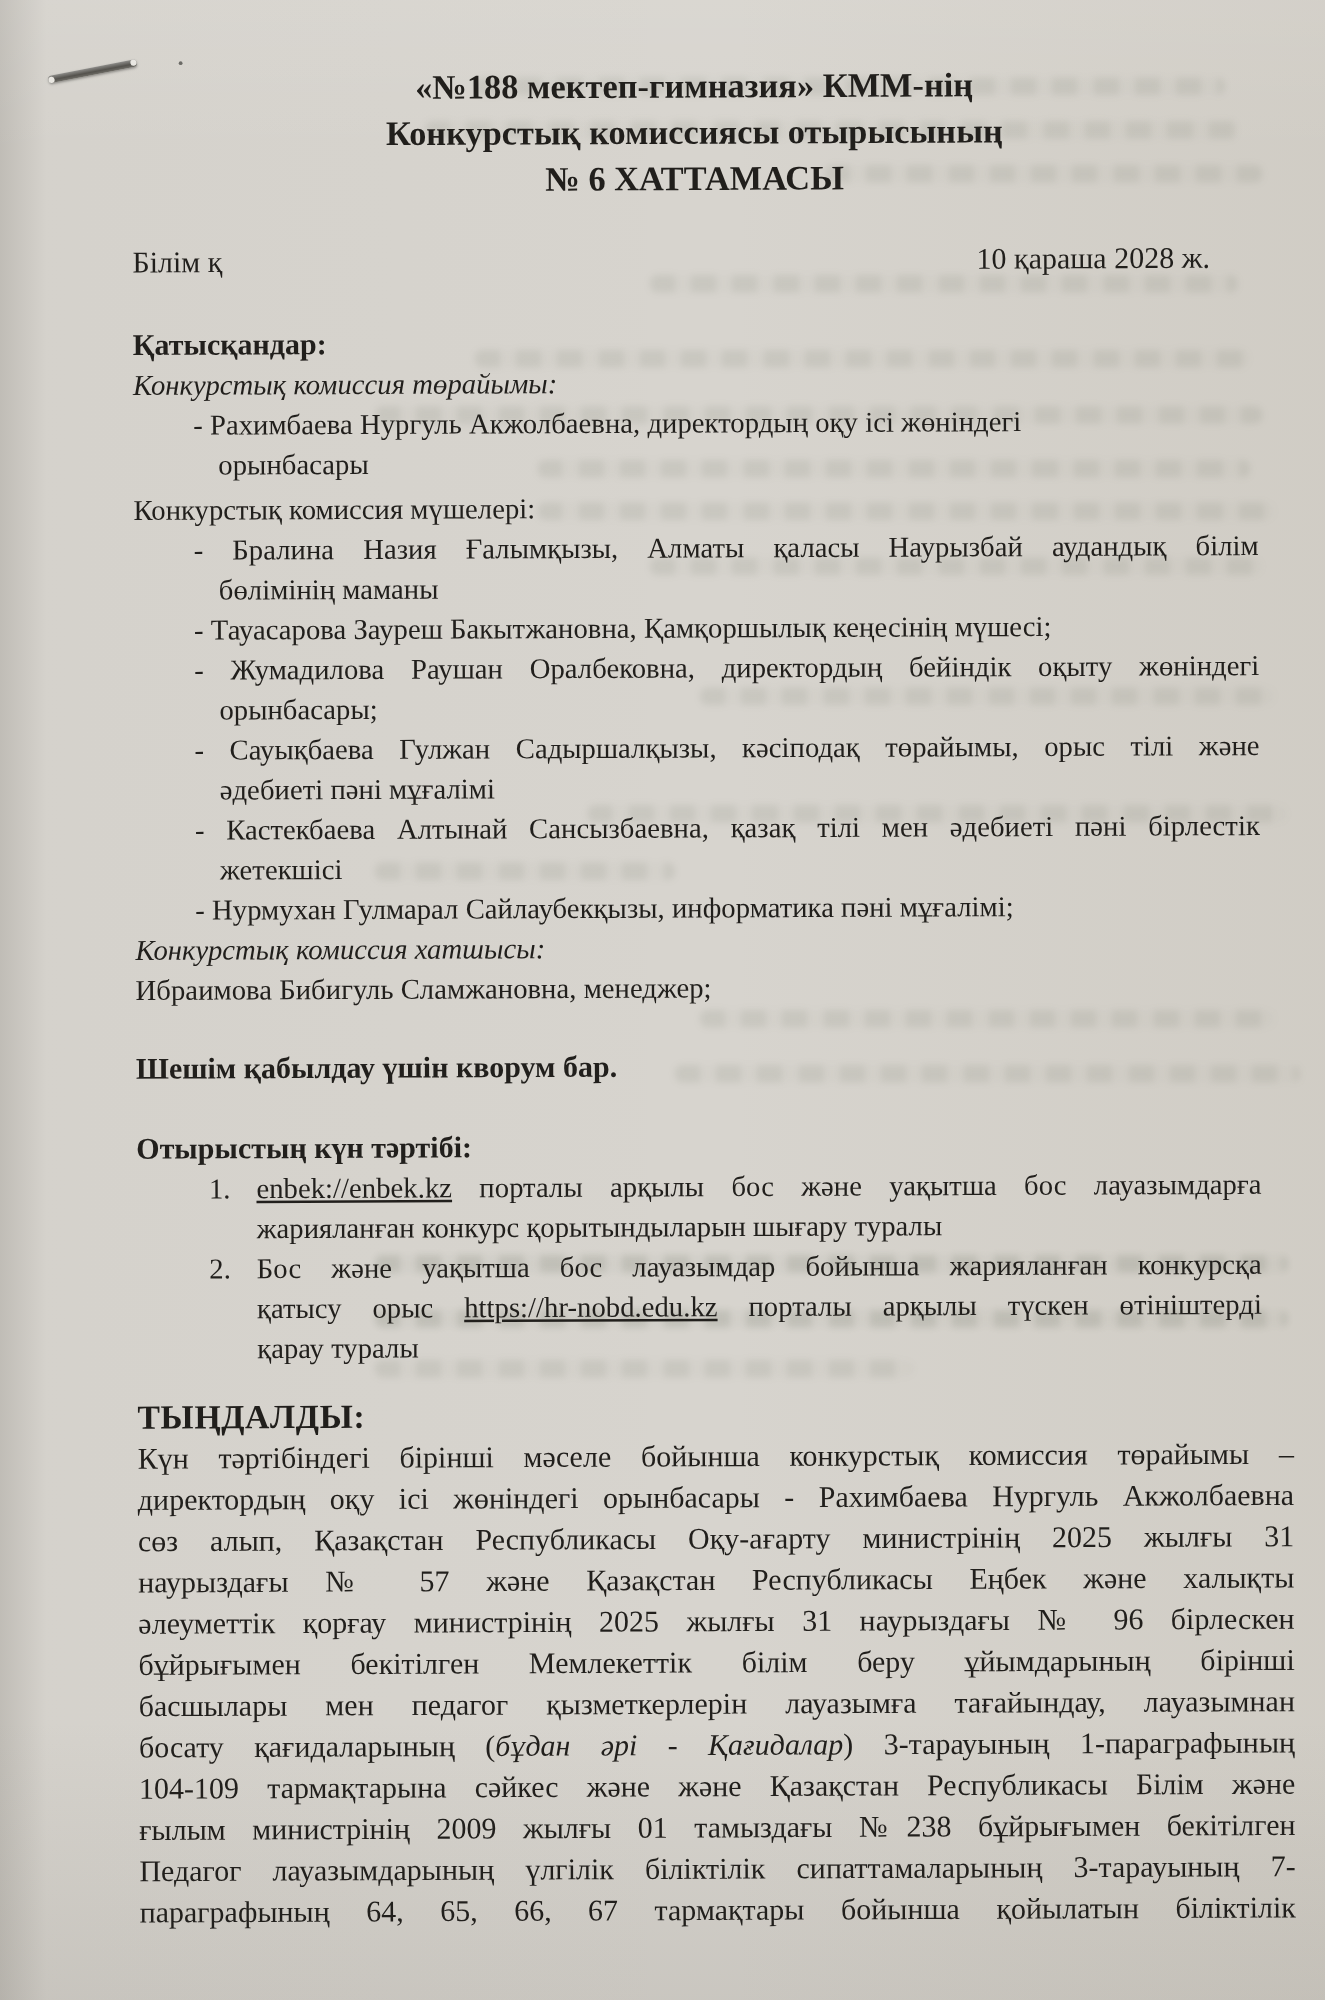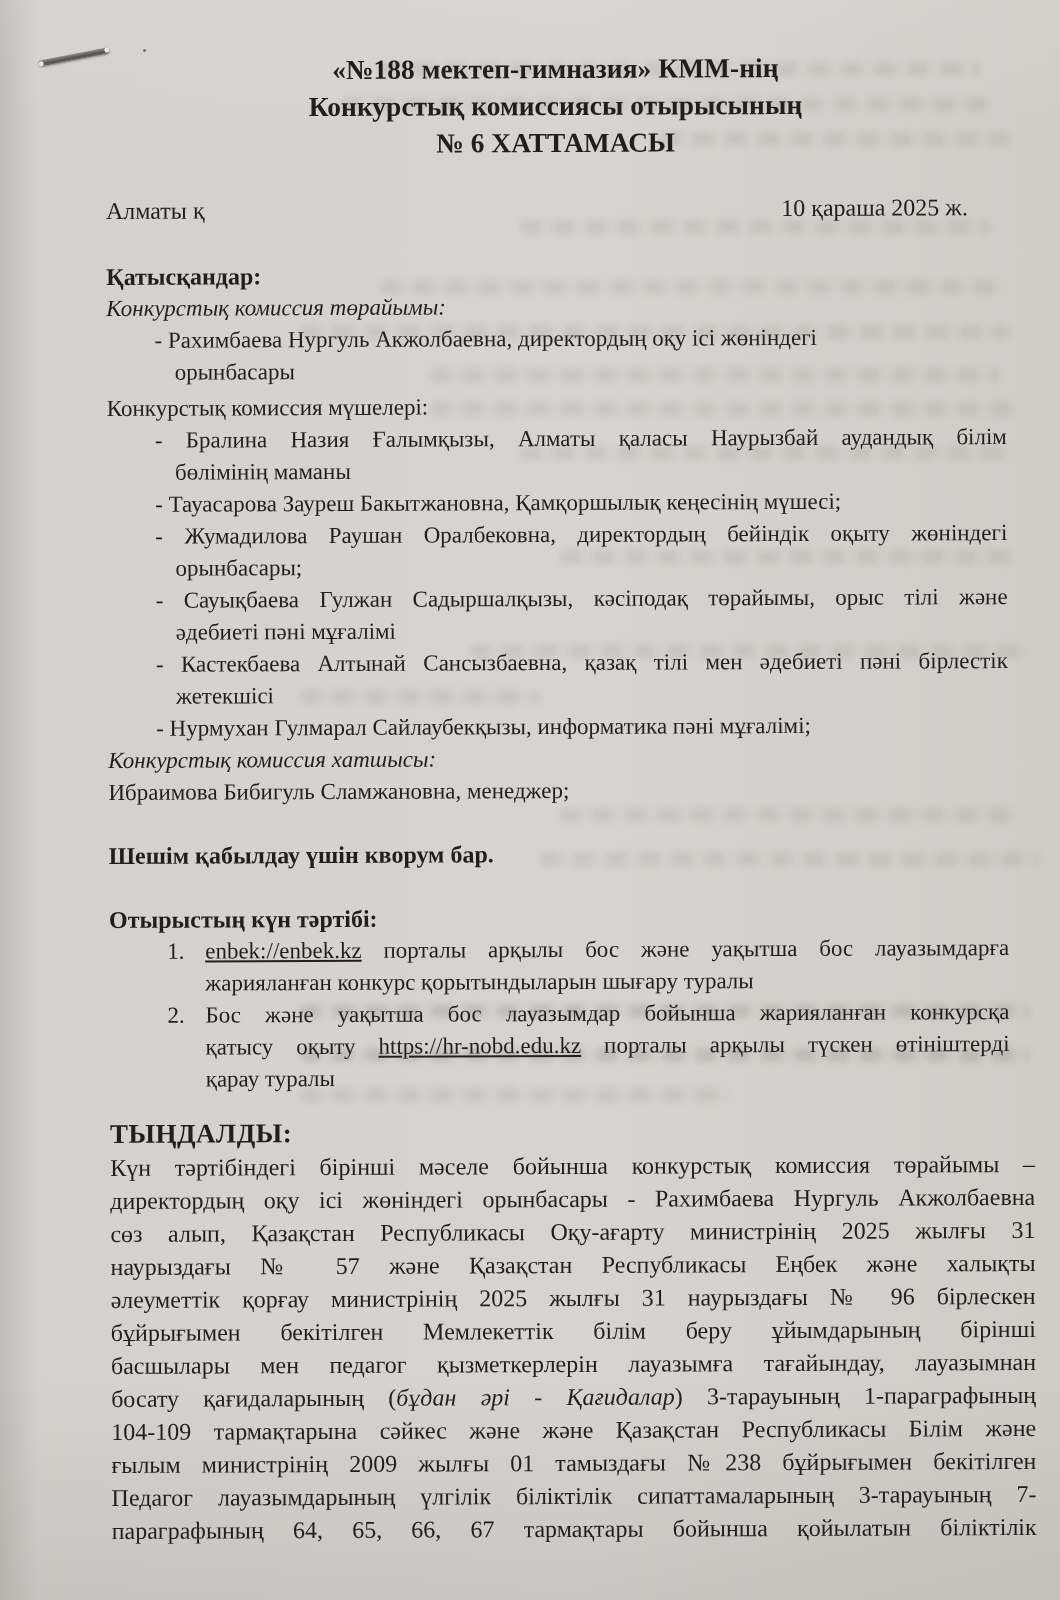--- a/index.html
+++ b/index.html
@@ -84,22 +84,22 @@
 
   <div class="content">
 
     <div class="title-block">
       <div>«№188 мектеп-гимназия» КММ-нің</div>
       <div>Конкурстық комиссиясы отырысының</div>
       <div>№ 6 ХАТТАМАСЫ</div>
     </div>
 
     <div class="place-date">
-      <span>Алматы қ</span>
-      <span>10 қараша  2025 ж.</span>
+      <span>Білім қ</span>
+      <span>10 қараша  2028 ж.</span>
     </div>
 
     <div class="participants">
       <div class="line hd">Қатысқандар:</div>
       <div class="line i">Конкурстық комиссия төрайымы:</div>
       <div class="line ind1">- Рахимбаева Нургуль Акжолбаевна, директордың оқу ісі жөніндегі</div>
       <div class="line ind2">орынбасары</div>
 
       <div class="line members-label">Конкурстық комиссия мүшелері:</div>
 
@@ -124,21 +124,21 @@
 
     <div class="agenda-item">
       <span class="num">1.</span>
       <div class="line j"><span class="url">enbek://enbek.kz</span><span> порталы арқылы бос және уақытша бос лауазымдарға</span></div>
       <div class="line">жарияланған конкурс қорытындыларын шығару туралы</div>
     </div>
 
     <div class="agenda-item">
       <span class="num">2.</span>
       <div class="line j">Бос және уақытша бос лауазымдар бойынша жарияланған конкурсқа</div>
-      <div class="line j"><span>қатысу оқыту </span><span class="url">https://hr-nobd.edu.kz</span><span>  порталы арқылы түскен өтініштерді</span></div>
+      <div class="line j"><span>қатысу орыс </span><span class="url">https://hr-nobd.edu.kz</span><span>  порталы арқылы түскен өтініштерді</span></div>
       <div class="line">қарау туралы</div>
     </div>
 
     <div class="listened">
       <div class="listened-heading">ТЫҢДАЛДЫ:</div>
       <div class="pline j">Күн тәртібіндегі бірінші мәселе бойынша конкурстық комиссия төрайымы –</div>
       <div class="pline j">директордың оқу ісі жөніндегі орынбасары -  Рахимбаева Нургуль Акжолбаевна</div>
       <div class="pline j">сөз алып, Қазақстан Республикасы Оқу-ағарту министрінің 2025 жылғы 31</div>
       <div class="pline j">наурыздағы № 57 және Қазақстан Республикасы Еңбек және халықты</div>
       <div class="pline j">әлеуметтік қорғау министрінің 2025 жылғы 31 наурыздағы № 96 бірлескен</div>

